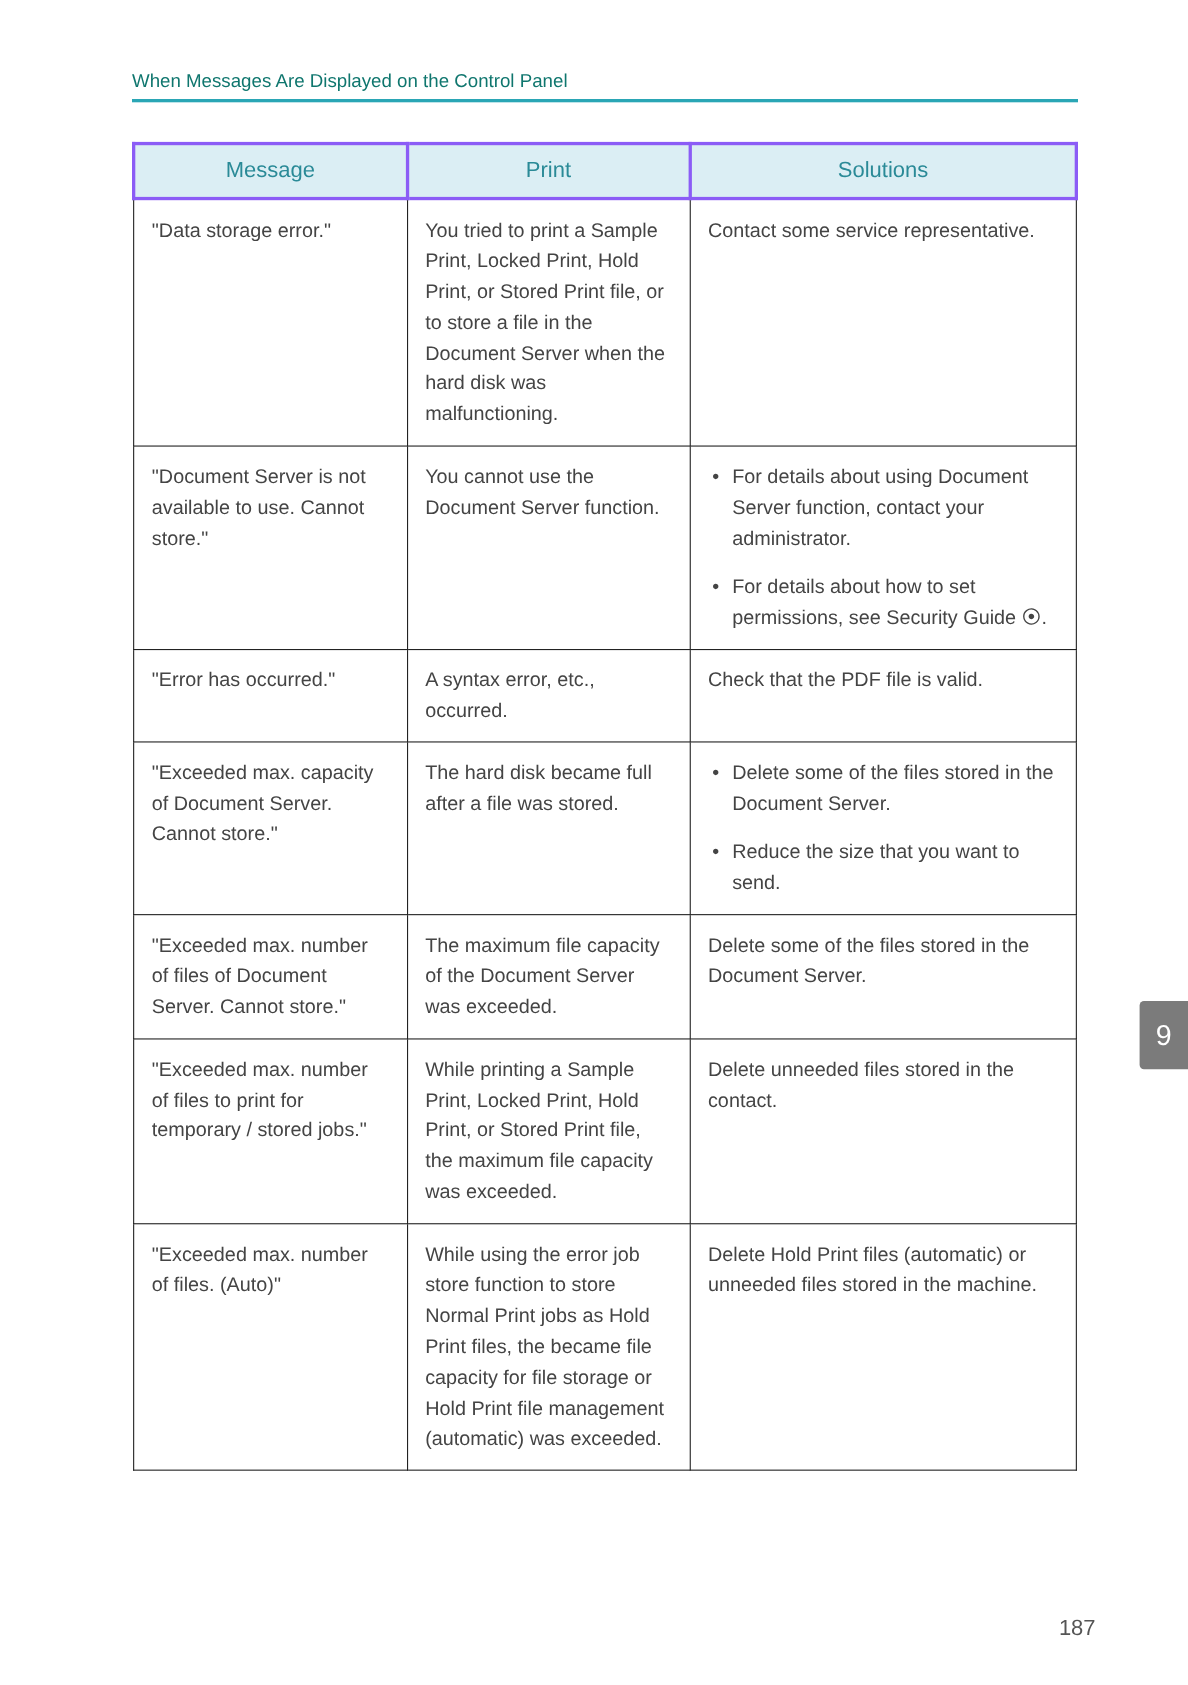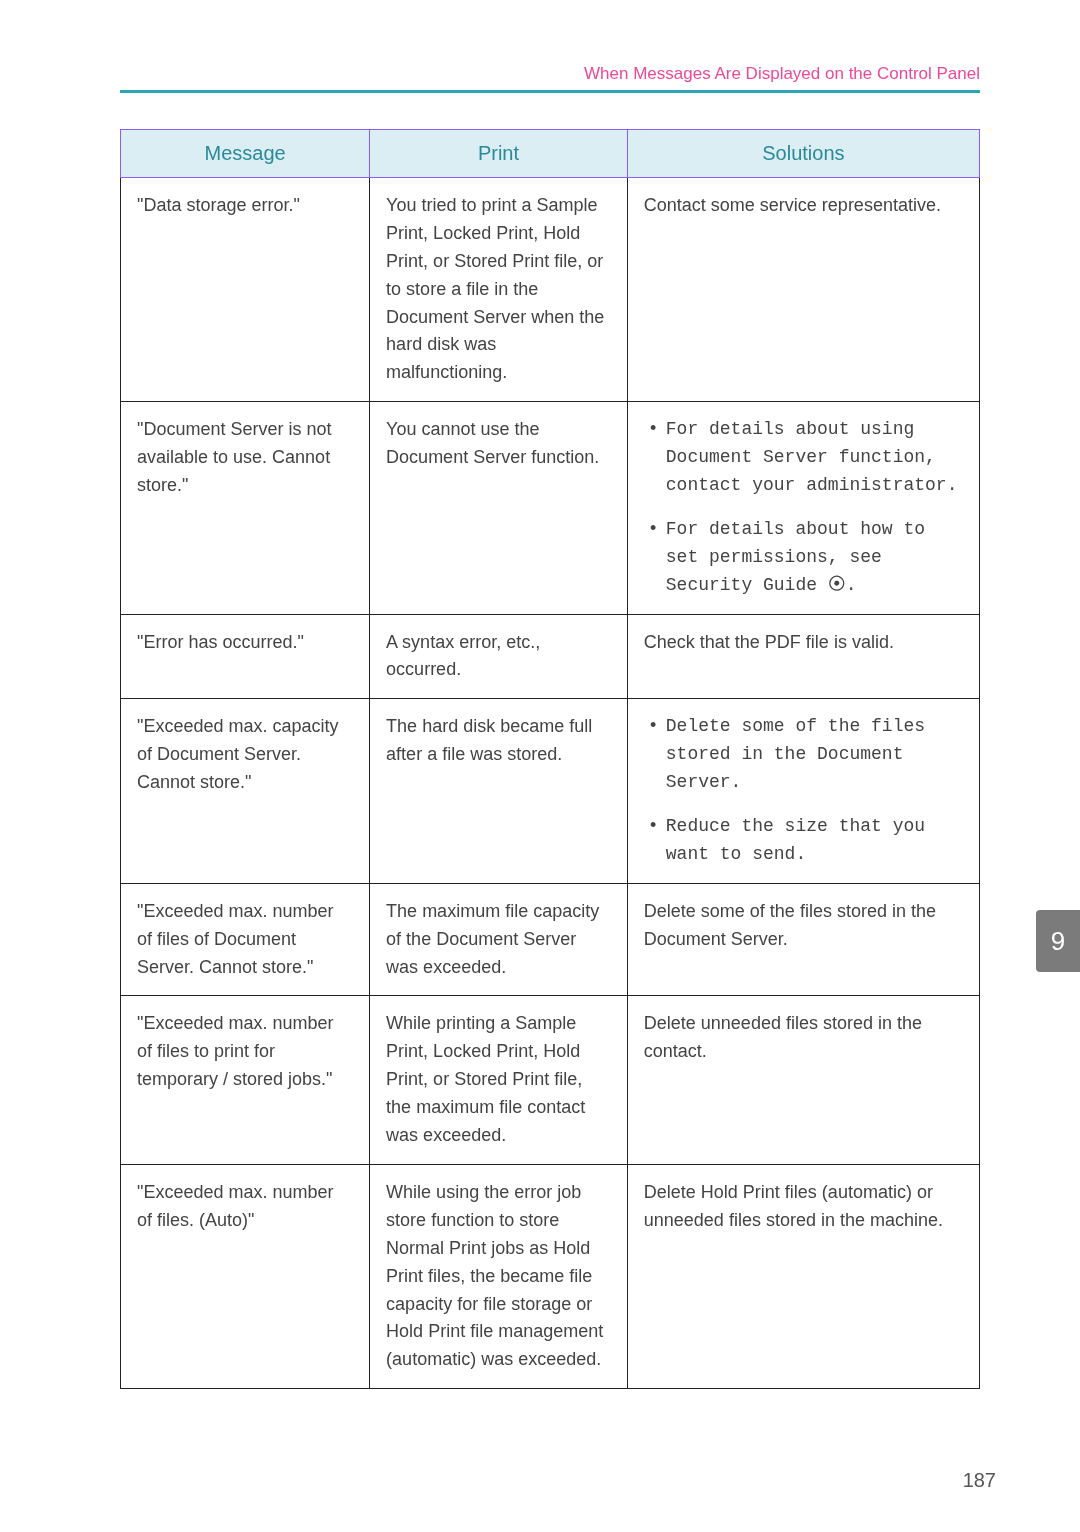--- a/index.html
+++ b/index.html
@@ -12,38 +12,38 @@
     position: relative;
   }
   .page {
     padding: 64px 100px 40px 120px;
   }
   .header-area {
     position: relative;
     margin-bottom: 36px;
   }
   .header-text {
-    text-align: right;
+    text-align: left;
     font-size: 17px;
-    color: #ec4899;
+    color: #0f766e;
     padding-bottom: 6px;
   }
   .header-rule {
     height: 3px;
     background: #2aa6b5;
     width: 100%;
   }
   table.troubleshoot {
     border-collapse: collapse;
     width: 100%;
     table-layout: fixed;
   }
   table.troubleshoot th {
     background: #dbeef4;
-    border: 1px solid #8b5cf6;
+    border: 3px solid #8b5cf6;
     font-weight: normal;
     color: #2a8a97;
     font-size: 20px;
     padding: 12px 8px;
     text-align: center;
   }
   table.troubleshoot td {
     border: 1px solid #222222;
     font-size: 18px;
     color: #444444;
@@ -55,21 +55,20 @@
   col.c-cause { width: 30%; }
   col.c-sol { width: 41%; }
   ul.sol-list {
     list-style: none;
     padding-left: 0;
   }
   ul.sol-list li {
     position: relative;
     padding-left: 22px;
     margin-bottom: 8px;
-    font-family: Liberation Mono, monospace;
   }
   ul.sol-list li:last-child { margin-bottom: 0; margin-top: 16px; }
   ul.sol-list li::before {
     content: "•";
     position: absolute;
     left: 4px;
     top: 0;
     color: #444444;
   }
   .side-tab {
@@ -155,21 +154,21 @@
       </tr>
 
       <tr>
         <td>"Exceeded max. number of files of Document Server. Cannot store."</td>
         <td>The maximum file capacity of the Document Server was exceeded.</td>
         <td>Delete some of the files stored in the Document Server.</td>
       </tr>
 
       <tr>
         <td>"Exceeded max. number of files to print for temporary / stored jobs."</td>
-        <td>While printing a Sample Print, Locked Print, Hold Print, or Stored Print file, the maximum file contact was exceeded.</td>
+        <td>While printing a Sample Print, Locked Print, Hold Print, or Stored Print file, the maximum file capacity was exceeded.</td>
         <td>Delete unneeded files stored in the contact.</td>
       </tr>
 
       <tr>
         <td>"Exceeded max. number of files. (Auto)"</td>
         <td>While using the error job store function to store Normal Print jobs as Hold Print files, the became file capacity for file storage or Hold Print file management (automatic) was exceeded.</td>
         <td>Delete Hold Print files (automatic) or unneeded files stored in the machine.</td>
       </tr>
     </tbody>
   </table>

